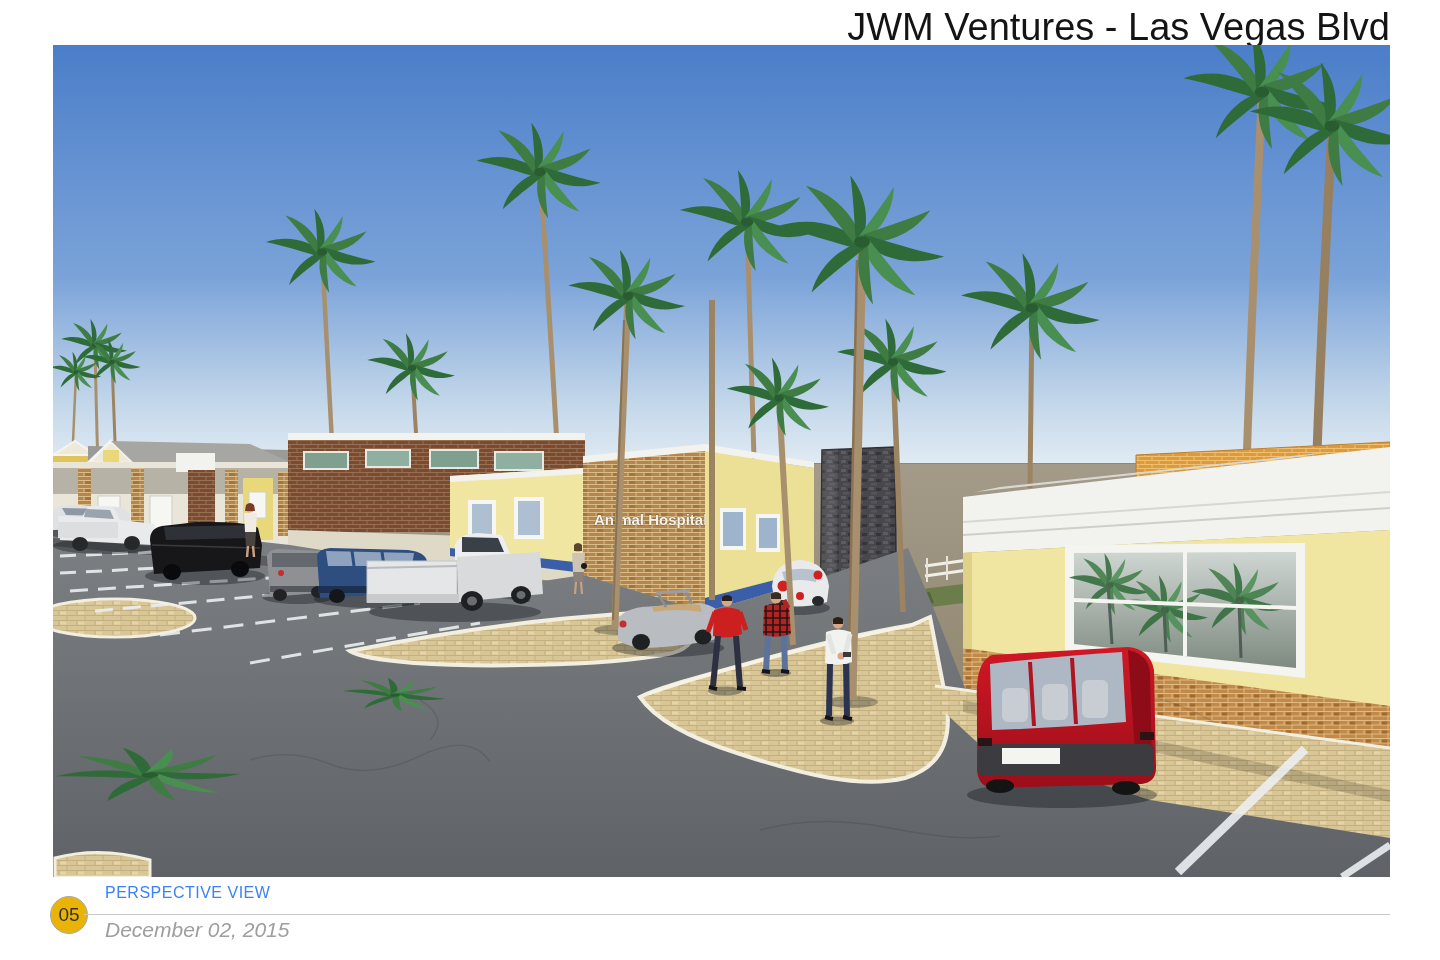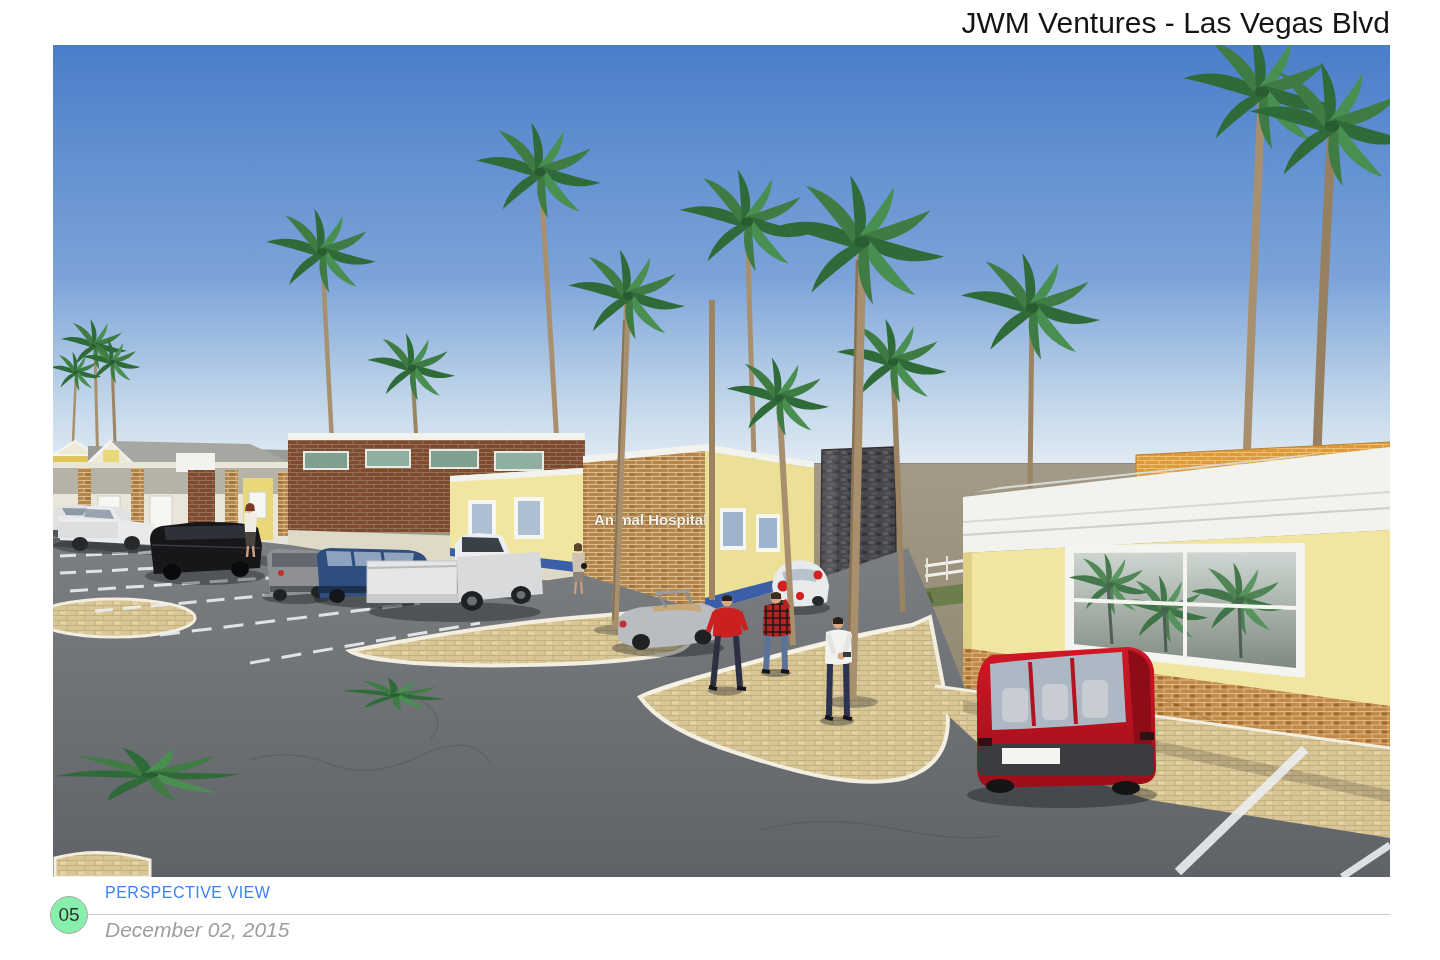--- a/index.html
+++ b/index.html
@@ -1,24 +1,24 @@
 <!DOCTYPE html>
 <html><head>
 <meta charset="utf-8">
 <style>
   html,body{margin:0;padding:0;background:#ffffff;width:1440px;height:960px;overflow:hidden;
     font-family:"Liberation Sans", sans-serif;}
   .sheet{position:relative;width:1440px;height:960px;background:#fff;}
-  .sheet-title{position:absolute;top:6px;right:50px;font-size:30px;color:#141414;
+  .sheet-title{position:absolute;top:6px;right:50px;font-size:38px;color:#141414;
     letter-spacing:0px;white-space:nowrap;margin-left:42px;}
   .render-frame{position:absolute;left:53px;top:45px;width:1337px;height:832px;overflow:hidden;}
   .render-frame svg{display:block;}
   .titleblock-line{position:absolute;left:84px;top:914px;width:1306px;height:1px;background:#c9c9c9;}
   .sheet-number{position:absolute;left:50px;top:896px;width:36px;height:36px;border:1.5px solid #a9a9a9;
-    border-radius:50%;background:#86efac;display:flex;align-items:center;justify-content:center;
+    border-radius:50%;background:#eab308;display:flex;align-items:center;justify-content:center;
     font-size:19px;color:#333;}
   .view-label{position:absolute;left:105px;top:884px;font-size:16px;color:#3b82f6;letter-spacing:0.5px;}
   .view-date{position:absolute;left:105px;top:918px;font-size:21px;color:#9e9e9e;font-style:italic;}
 </style>
 </head>
 <body>
 
 <div class="sheet">
 
   <div class="sheet-title">JWM Ventures - Las Vegas Blvd</div>

